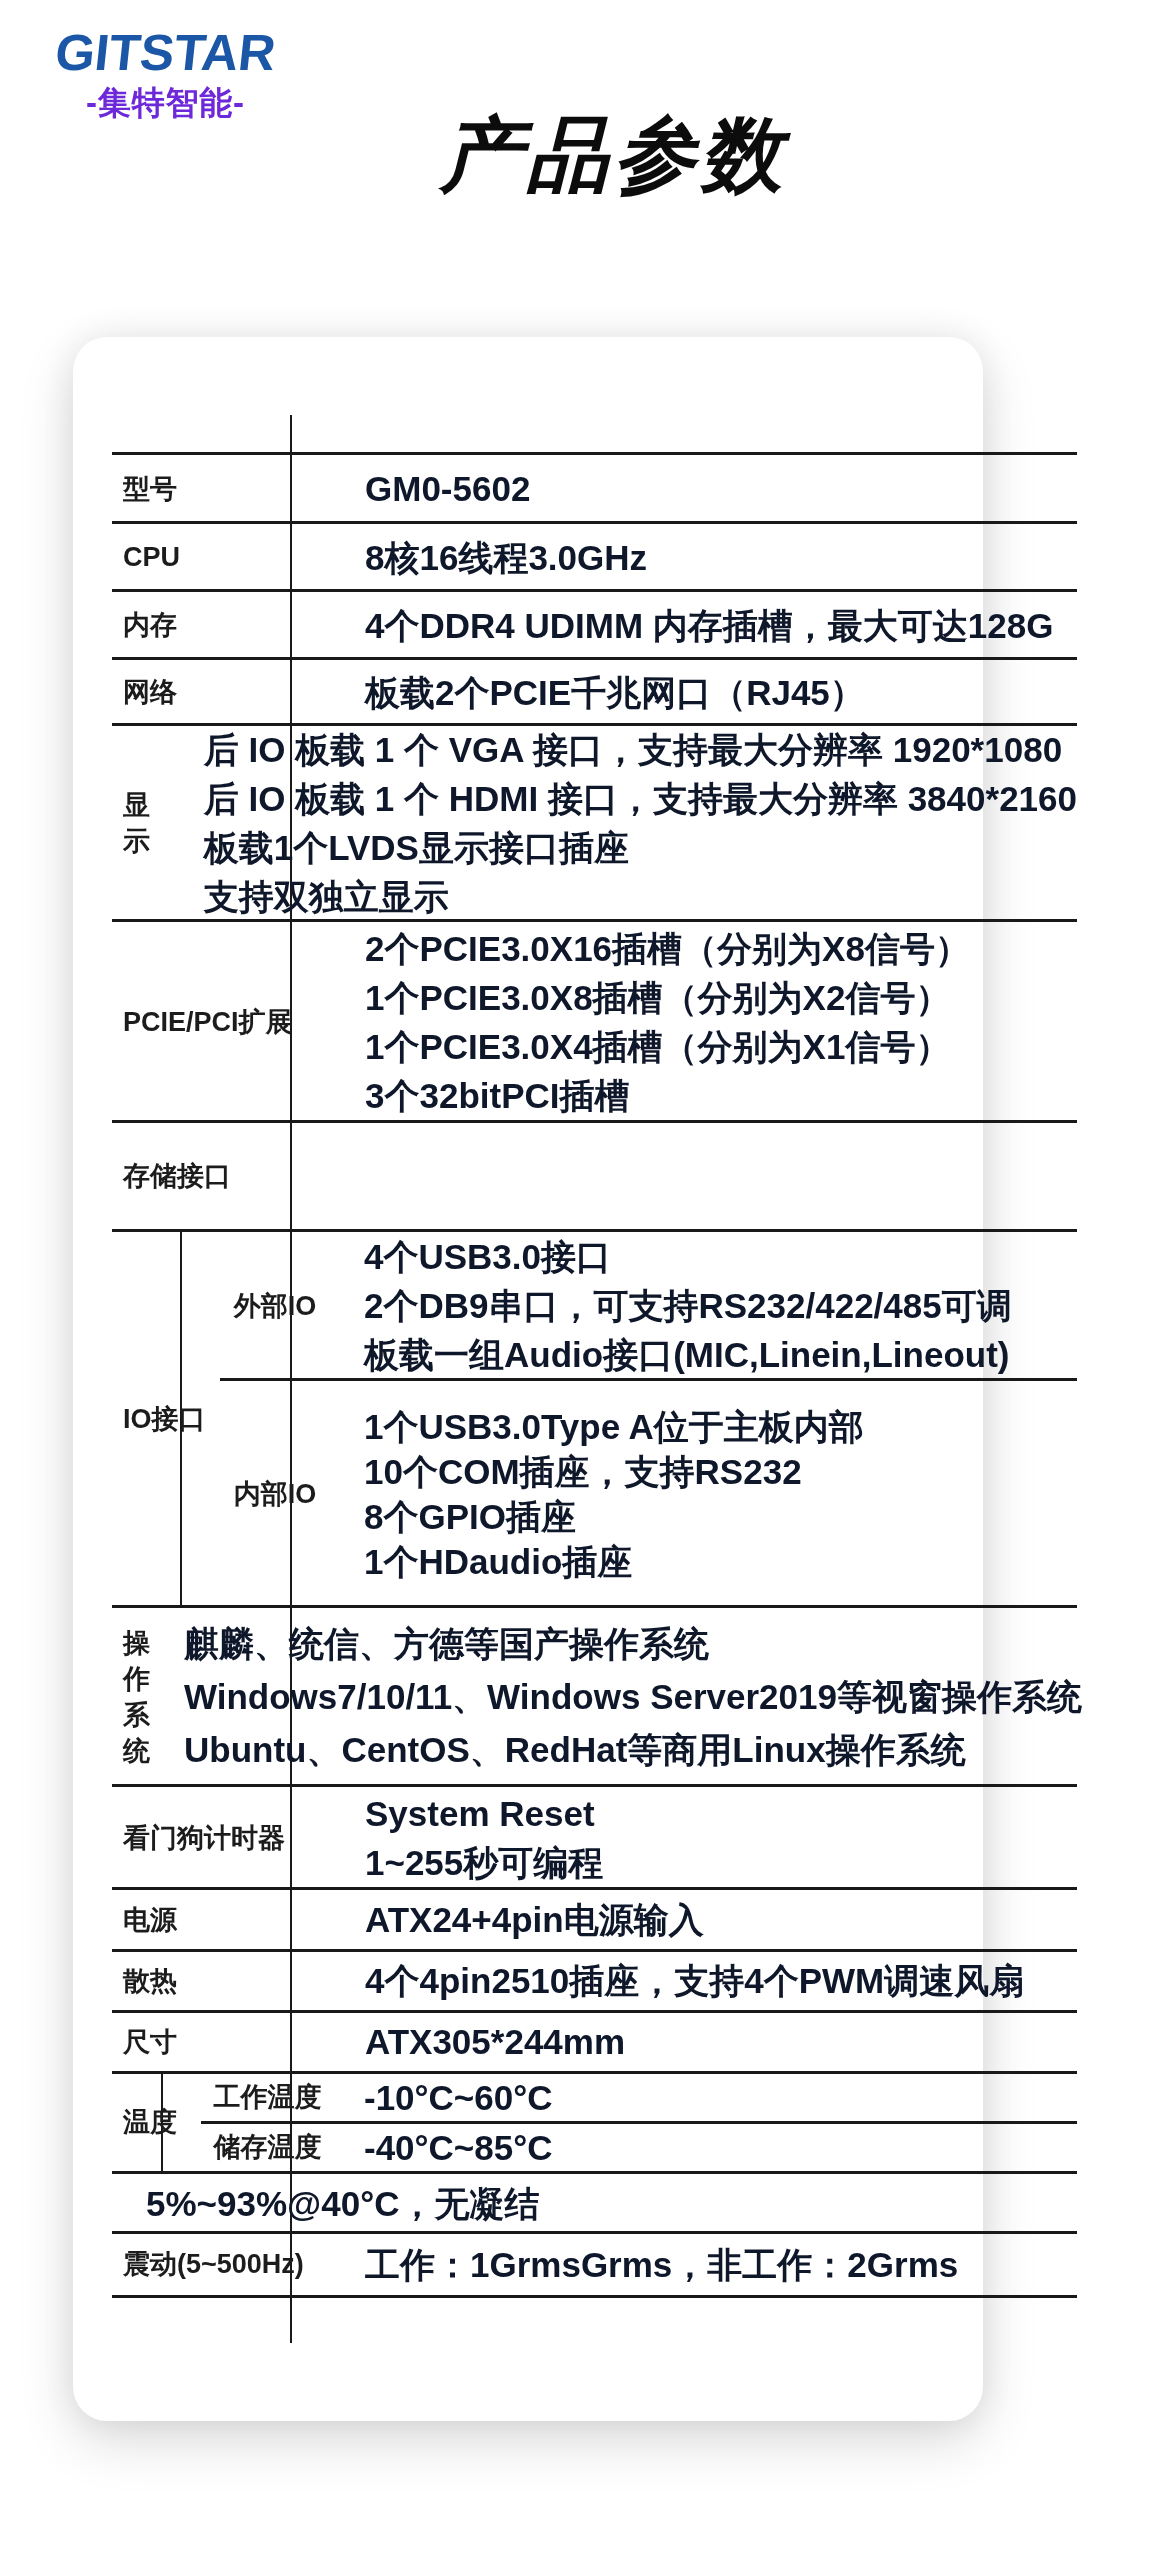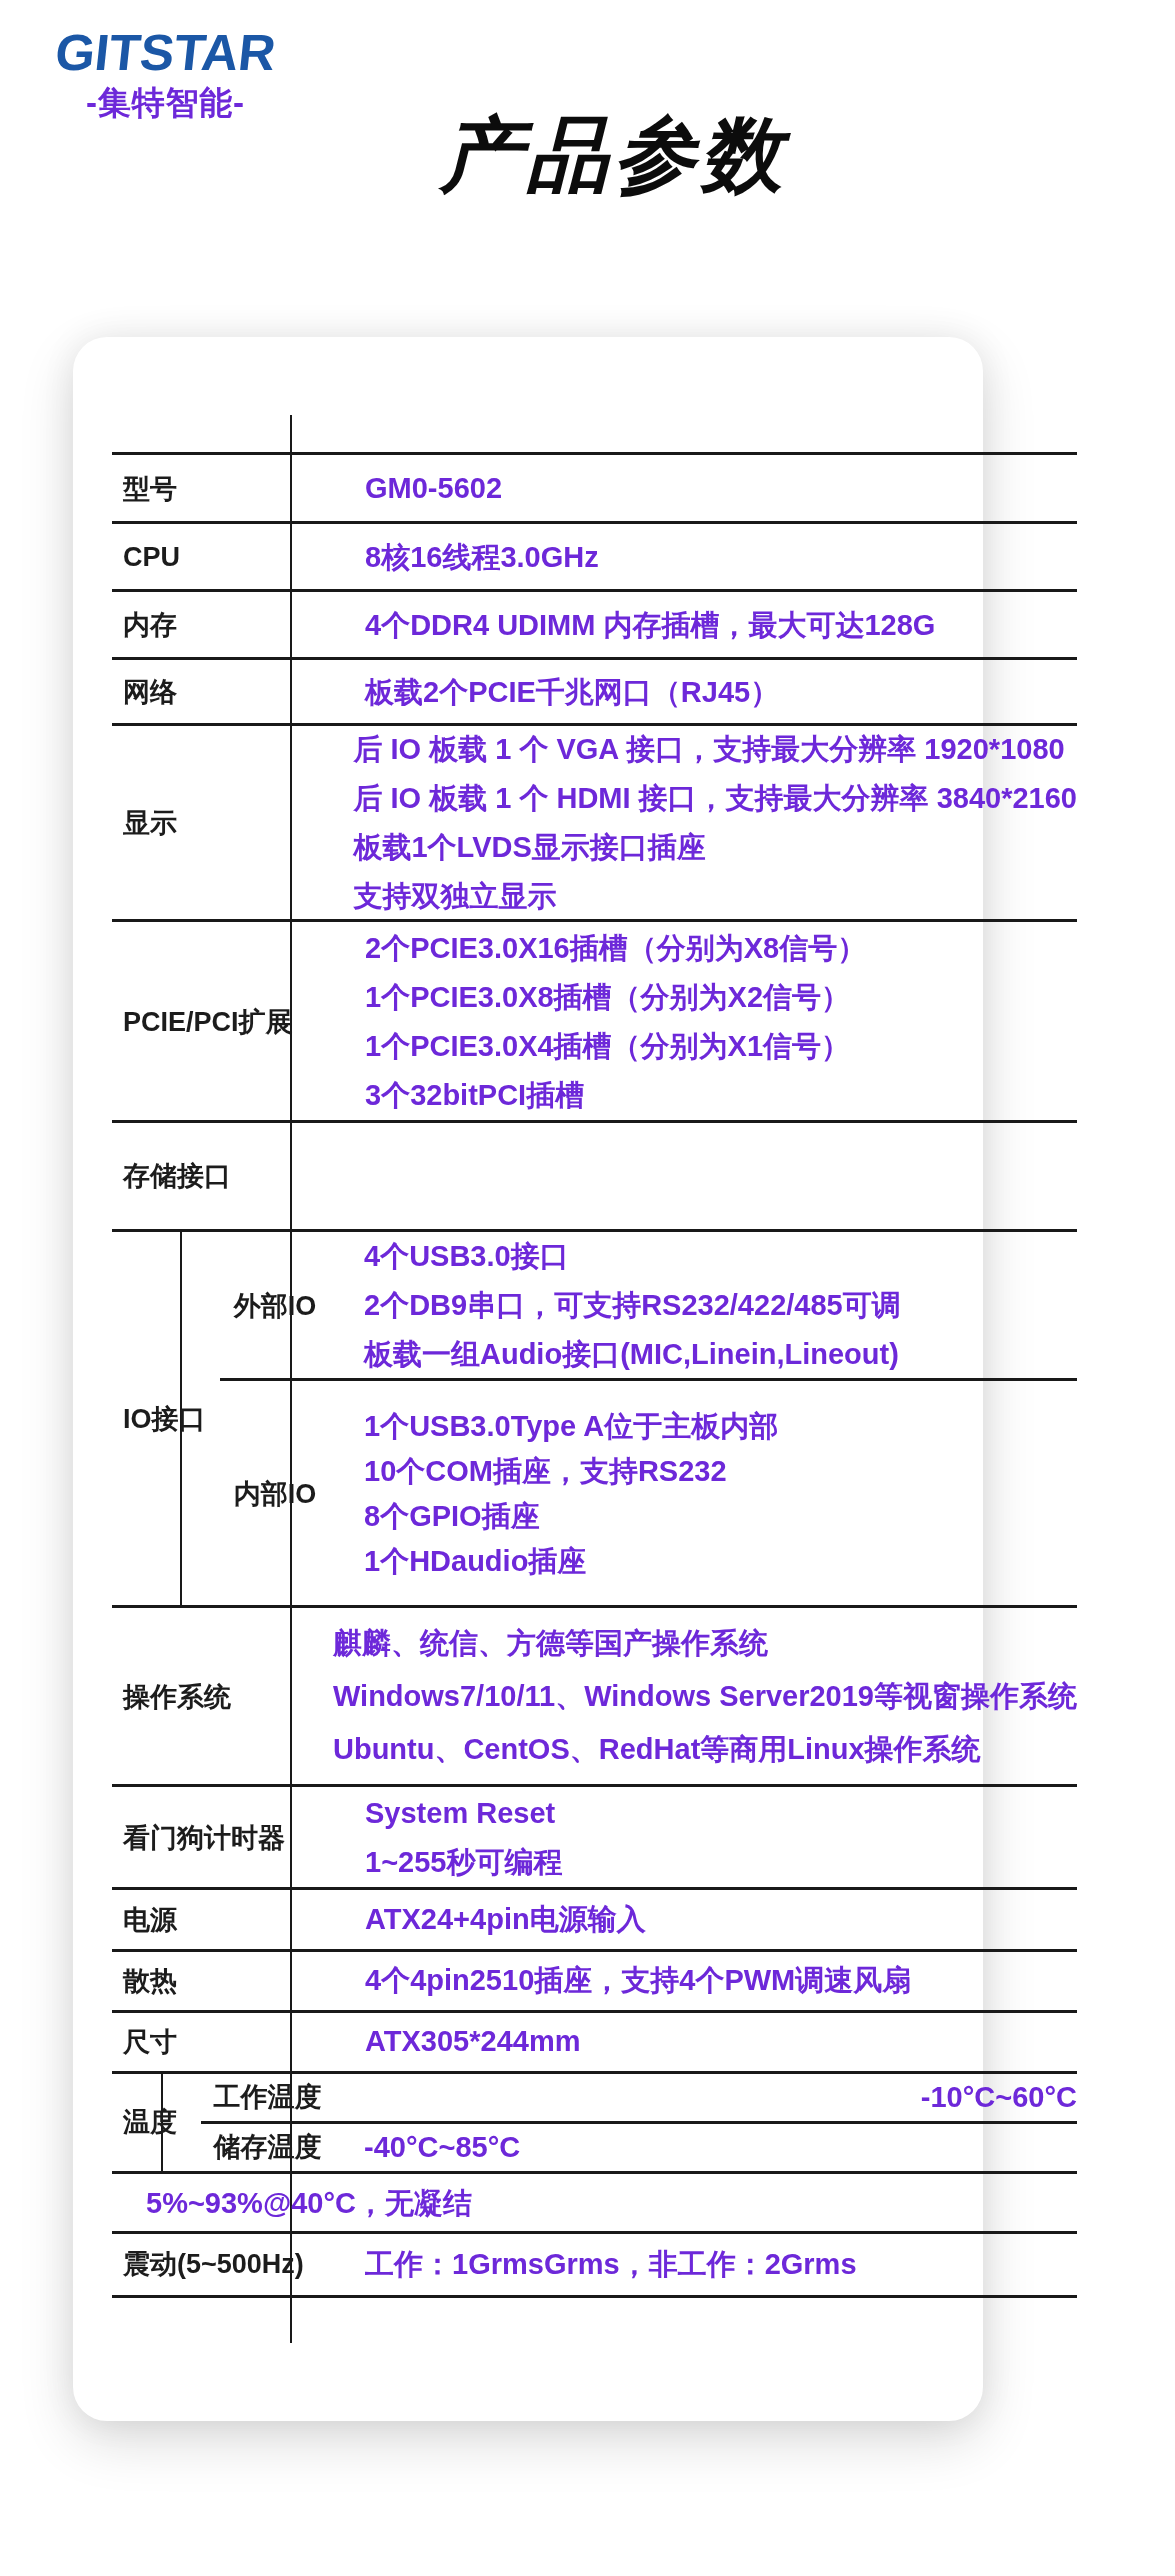--- a/index.html
+++ b/index.html
@@ -31,21 +31,21 @@
   .hline,.vline{position:absolute;background:#191919;}
   .hline{height:3.1px;left:39px;width:965px;}
   .hline.partial-io{left:147px;width:857px;}
   .hline.partial-temp{left:128px;width:876px;}
   .vline{width:2.4px;}
   
   .row{position:absolute;left:39px;width:965px;display:flex;}
   .lbl{width:219px;padding-left:11px;box-sizing:border-box;display:flex;align-items:center;
        font-size:27px;font-weight:700;color:#1c1c1c;}
   .val{flex:1;padding-left:34px;box-sizing:border-box;display:flex;flex-direction:column;justify-content:center;}
-  .line{font-size:29px;font-weight:600;color:#6d28d9;line-height:49px;white-space:nowrap;}
+  .line{font-size:35px;font-weight:600;color:#0f172a;line-height:49px;white-space:nowrap;}
   .lh58 .line{line-height:45px;}
   .lh68 .line{line-height:53px;}
   
   .lbl-narrow-io{width:108px;}
   .lbl-narrow-temp{width:89px;}
   .subcol{flex:1;display:flex;flex-direction:column;}
   .subrow{display:flex;}
   .sublbl-io{width:110px;box-sizing:border-box;display:flex;align-items:center;justify-content:center;
        font-size:27px;font-weight:700;}
   .sublbl-temp{width:129px;box-sizing:border-box;padding-left:12.5px;display:flex;align-items:center;
@@ -195,21 +195,21 @@
   <div class="row" style="top:1674px;height:61px;">
     <div class="lbl">尺寸</div>
     <div class="val">
         <div class="line">ATX305*244mm</div>
       </div>
   </div>
 
   <div class="row" style="top:1735px;height:100px;">
     <div class="lbl lbl-narrow-temp">温度</div>
     <div class="subcol">
-      <div class="subrow" style="height:50px;text-align:right;">
+      <div class="subrow" style="height:50px;">
         <div class="sublbl-temp">工作温度</div>
         <div class="val">
             <div class="line">-10°C~60°C</div>
           </div>
       </div>
       <div class="subrow" style="height:50px;align-items:center;">
         <div class="sublbl-temp">储存温度</div>
         <div class="val">
             <div class="line">-40°C~85°C</div>
           </div>

